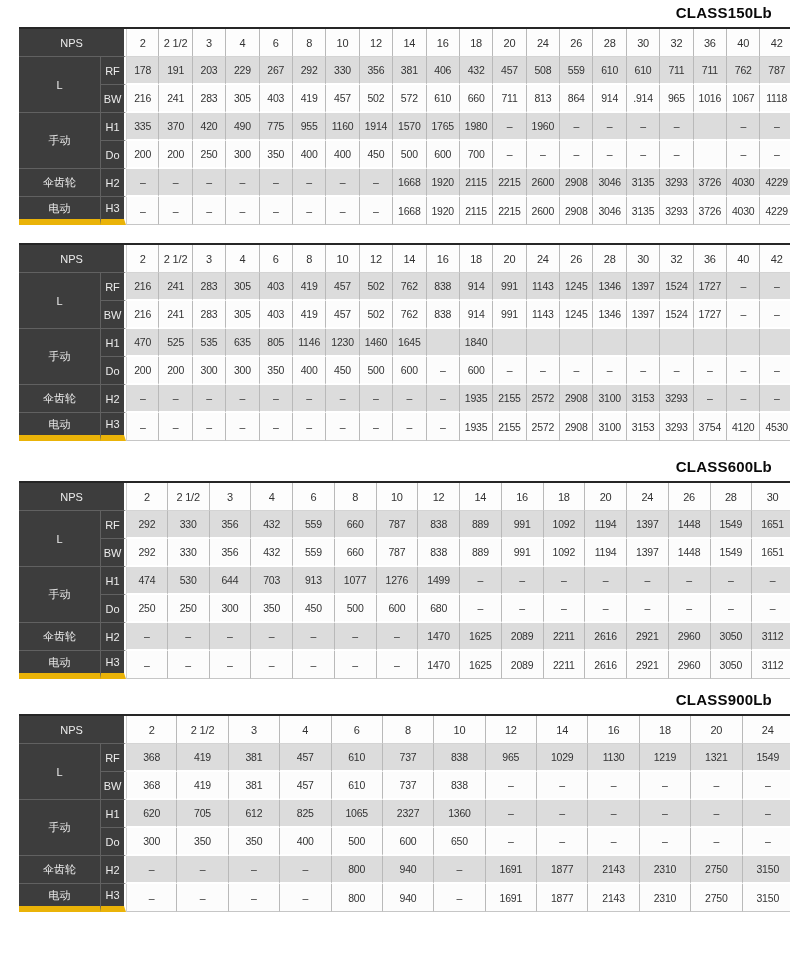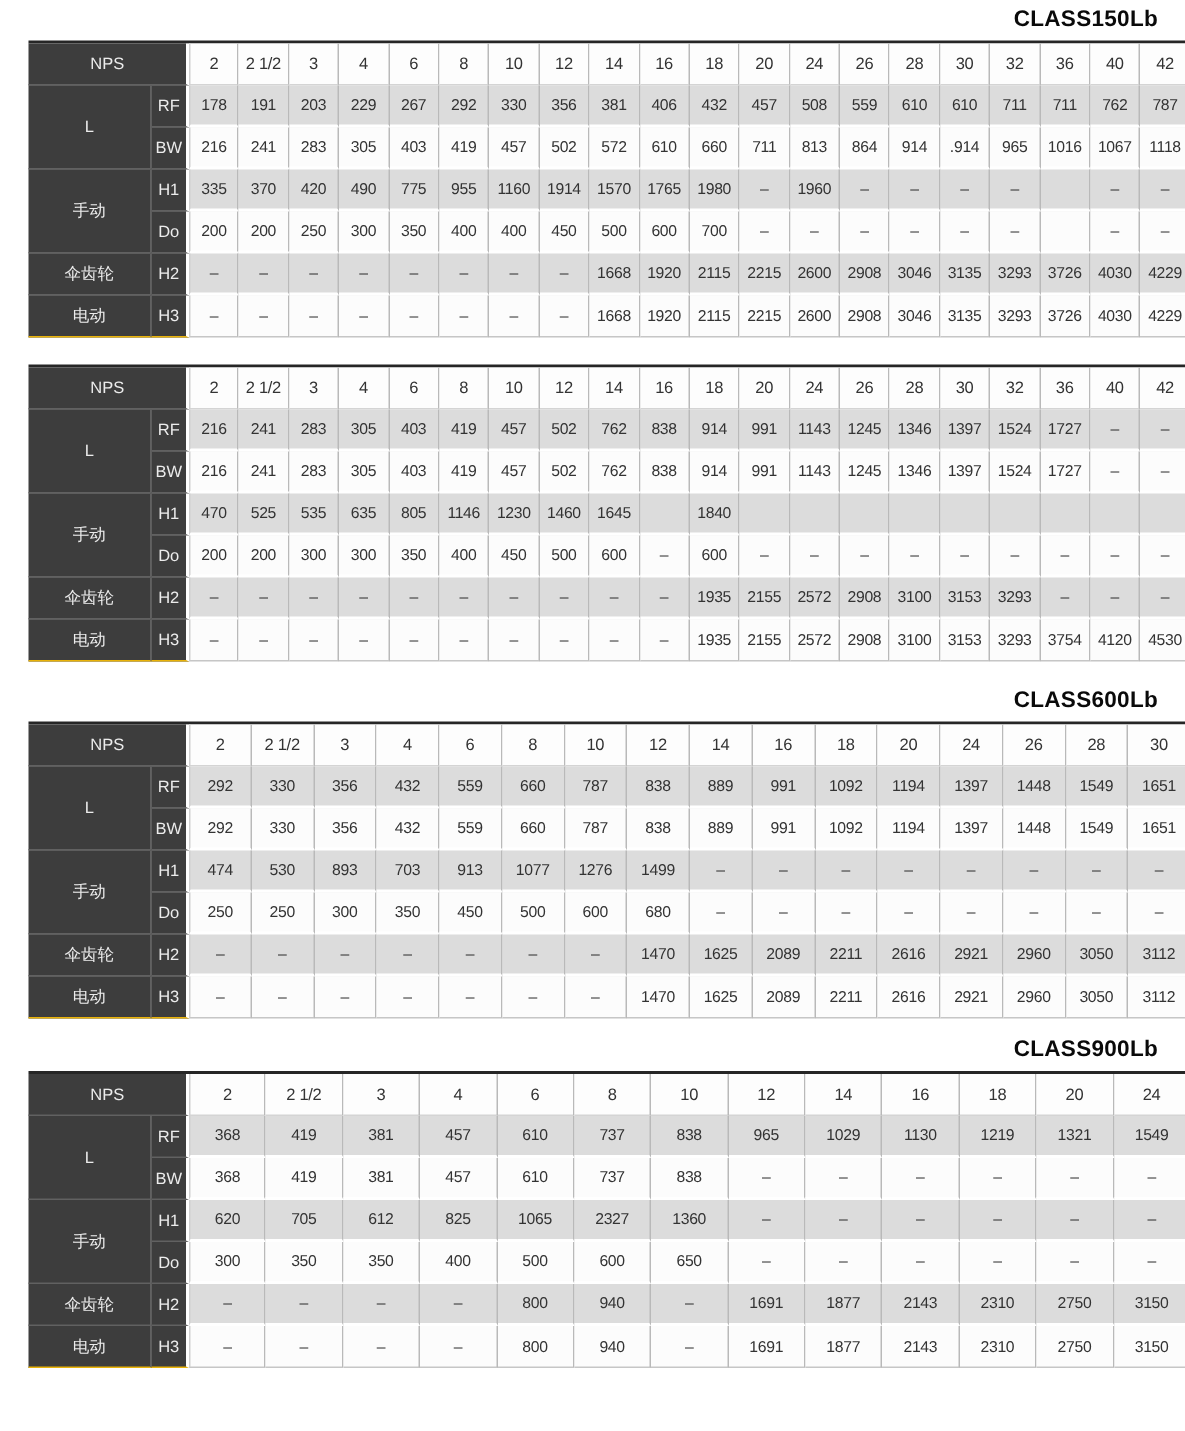--- a/index.html
+++ b/index.html
@@ -41,21 +41,21 @@
     font-size: 10.5px; color: #333;
     border-right: 1px solid #b9b9b9;
     border-bottom: 2px solid #ffffff;
     letter-spacing: -0.2px;
   }
   td.data.fc { border-left: 1px solid #cfcfcf; }
   tr.r-nps td.data { background: #fdfdfd; font-size: 11px; border-bottom: 1px solid #d4d4d4; }
   tr.r-gray td.data { background: #dcdcdc; }
   tr.r-white td.data { background: #fcfcfc; }
   tr:last-child td.data { border-bottom: 1px solid #c6c6c6; }
-  tr:last-child td.hdr { border-bottom: 1px solid #eab308; }
+  tr:last-child td.hdr { border-bottom: 6px solid #eab308; }
 </style>
 </head>
 <body>
 
 <div class="page">
 
   <section class="tbl-section">
     <h2 class="tbl-title">CLASS150Lb</h2>
     <div class="tbl-wrap">
         <table class="dim-table">
@@ -533,21 +533,21 @@
               <td class="data">1397</td>
               <td class="data">1448</td>
               <td class="data">1549</td>
               <td class="data">1651</td>
             </tr>
             <tr class="r-gray">
               <td class="hdr grp" rowspan="2">手动</td>
               <td class="hdr sub">H1</td>
               <td class="data fc">474</td>
               <td class="data">530</td>
-              <td class="data">893</td>
+              <td class="data">644</td>
               <td class="data">703</td>
               <td class="data">913</td>
               <td class="data">1077</td>
               <td class="data">1276</td>
               <td class="data">1499</td>
               <td class="data">–</td>
               <td class="data">–</td>
               <td class="data">–</td>
               <td class="data">–</td>
               <td class="data">–</td>

